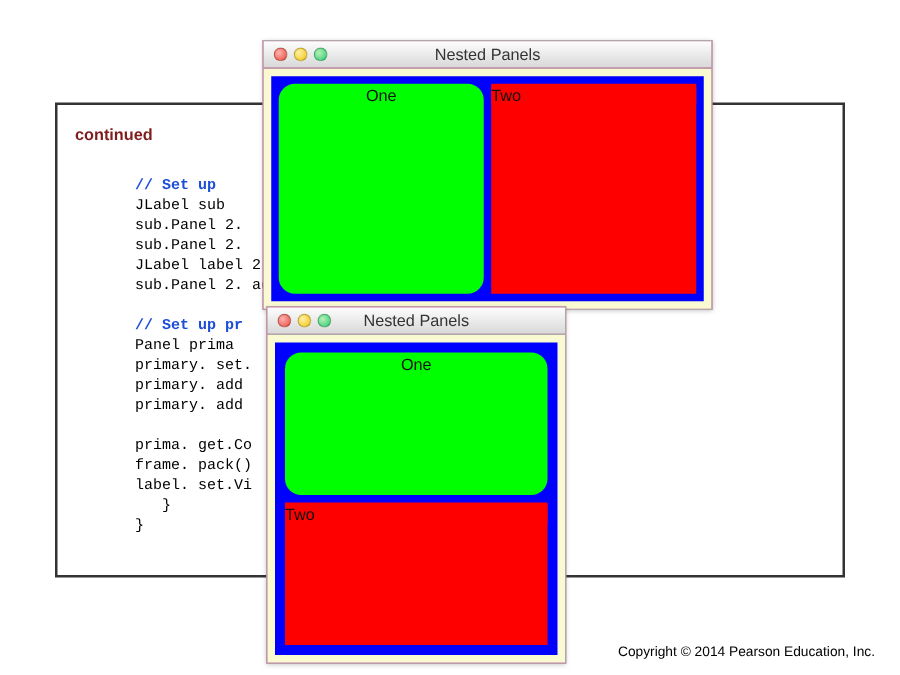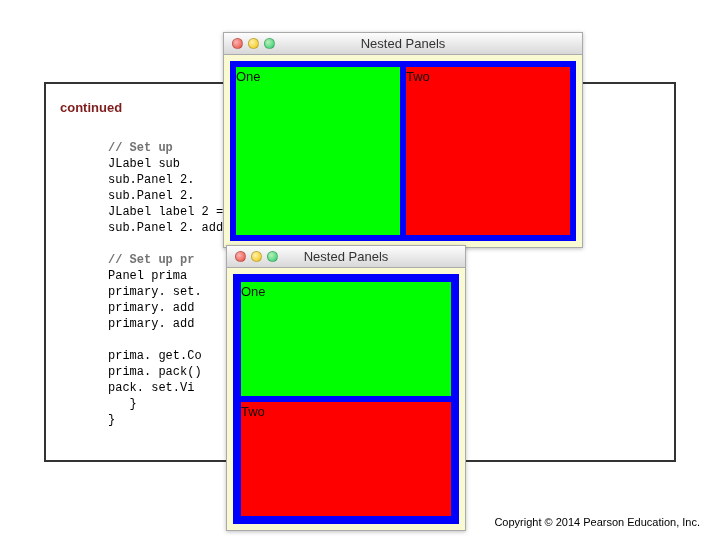--- a/index.html
+++ b/index.html
@@ -31,37 +31,36 @@
     .code-block {
       position: absolute;
       left: 108px;
       top: 140px;
       font-family: "Courier New", monospace;
       font-size: 12px;
       line-height: 16px;
       white-space: pre;
       color: #000;
     }
-    .comment { color: #737373; font-weight: bold; }
+    .comment { color: #1d4ed8; font-weight: bold; }
     .keyword { color: #0000ff; font-weight: bold; }
     .copyright {
       position: absolute;
       right: 20px;
       bottom: 12px;
       font-size: 11px;
       color: #000;
       margin-top: 36px;
     }
     
     .mac-window {
       position: absolute;
       background: #ec4899;
       border: 1px solid #aaa;
       box-shadow: 0 1px 4px rgba(0,0,0,0.25);
-      margin-left: 13px;
     }
     .mac-titlebar {
       height: 22px;
       background: linear-gradient(#fdfdfd, #d8d8d8);
       border-bottom: 1px solid #aaa;
       display: flex;
       align-items: center;
       position: relative;
     }
     .traffic {
@@ -98,21 +97,23 @@
     .win-top .blue-wrap {
       background: #0000ff;
       padding: 6px;
       display: flex;
       gap: 6px;
       height: 180px;
     }
     .panel-green {
       flex: 1; background: #00ff00;
       display: flex; flex-direction: column;
+      align-items: center;
       font-family: "Lucida Grande", Arial;
+      border-radius: 13px;
     }
     .panel-red {
       flex: 1; background: #ff0000;
       display: flex; flex-direction: column;
       font-family: "Lucida Grande", Arial;
     }
     .panel-label {
       font-size: 13px;
       color: #111;
       margin-top: 2px;
@@ -151,22 +152,22 @@
 <span>JLabel label 2 = </span><span class="keyword">new</span><span> JLabel("Two");</span>
 <span>sub.Panel 2. add(label 2);</span>
 
 <span class="comment">// Set up pr</span>
 <span>Panel prima</span>
 <span>primary. set.</span>
 <span>primary. add</span>
 <span>primary. add</span>
 
 <span>prima. get.Co</span>
-<span>prima. pack()</span>
-<span>pack. set.Vi</span>
+<span>frame. pack()</span>
+<span>label. set.Vi</span>
 <span>   }</span>
 <span>}</span></div>
 
 <div class="mac-window win-top">
   <div class="mac-titlebar">
     <div class="traffic">
       <div class="btn btn-red"></div>
       <div class="btn btn-yellow"></div>
       <div class="btn btn-green"></div>
     </div>

